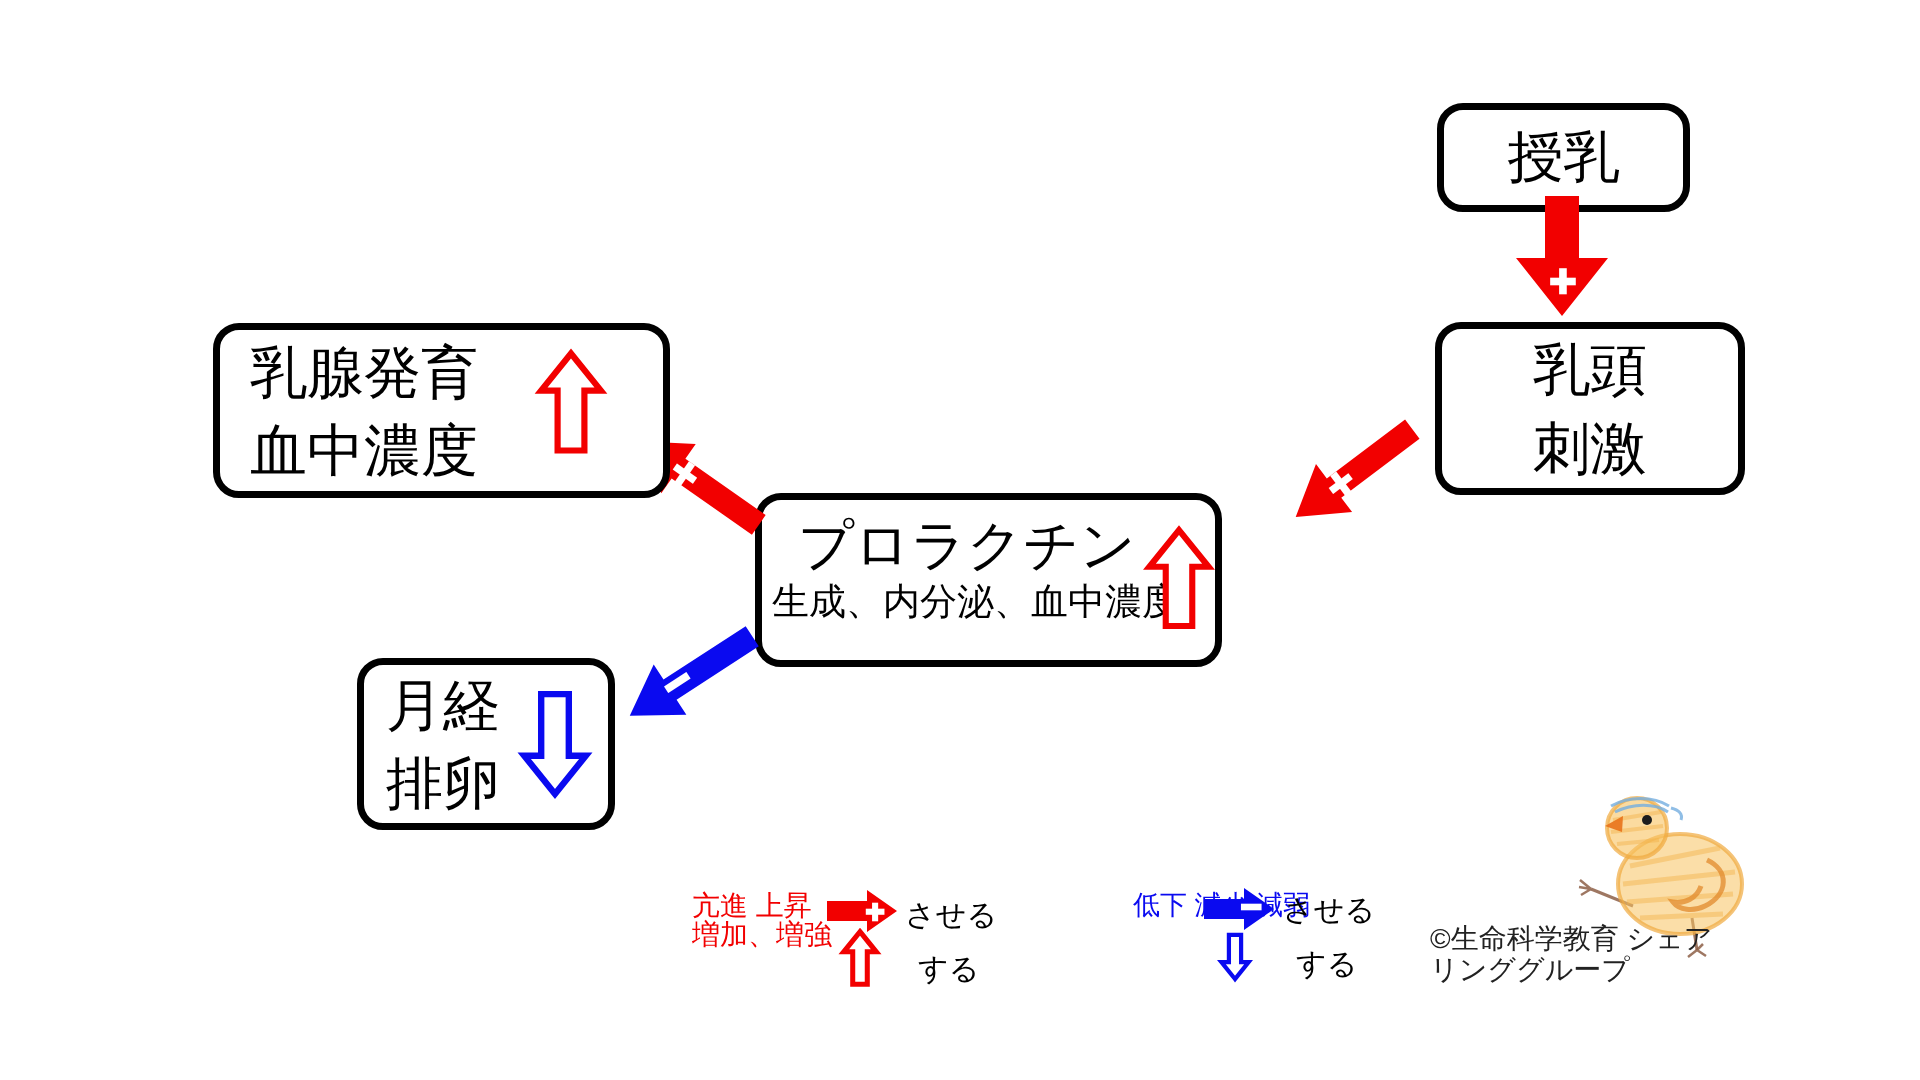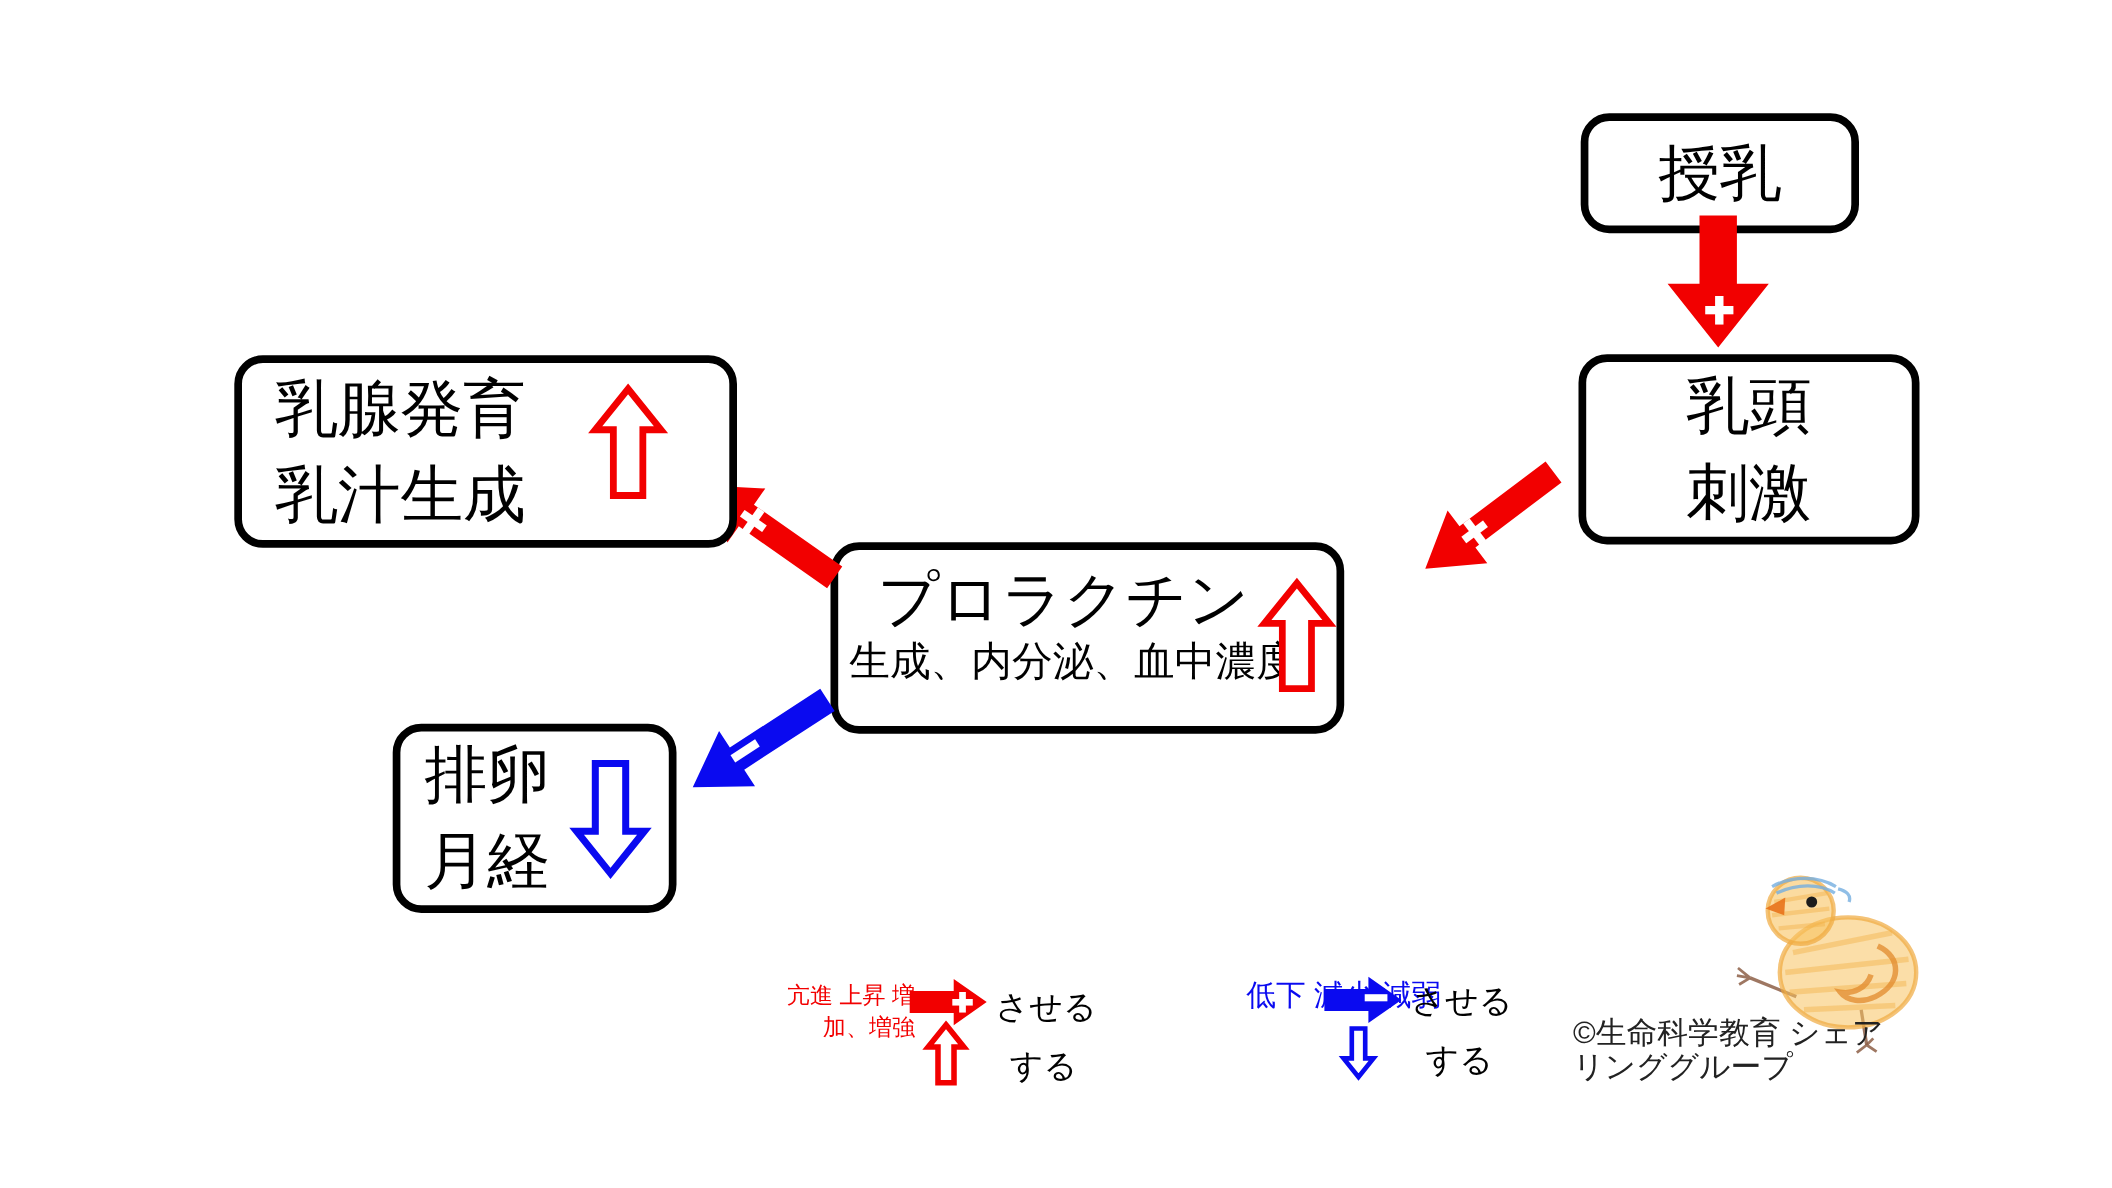--- a/index.html
+++ b/index.html
@@ -37,21 +37,21 @@
   #a-feed-nipple{left:1512px;top:196px;}
   #a-nipple-pro{left:1279px;top:441px;transform:rotate(-37deg);}
   #a-pro-mam{left:624px;top:451px;transform:rotate(35deg);}
   #a-pro-mens{left:616px;top:644px;transform:rotate(-33deg);}
   #ua-prolactin{left:1146px;top:527px;}
   #ua-mammary{left:538px;top:350px;}
   #da-mens{left:521px;top:689px;}
   
   .red-t{color:#f20000;}
   .blue-t{color:#0a0af0;}
-  #lt-red{left:692px;top:891px;width:140px;text-align:right;font-size:21px;line-height:29px;}
+  #lt-red{left:692px;top:891px;width:140px;text-align:left;font-size:28px;line-height:29px;}
   #la-red-solid{left:827px;top:889px;}
   #la-red-up{left:842px;top:930px;}
   #lt-red-cause{left:905px;top:895px;font-size:30px;}
   #lt-red-do{left:918px;top:949px;font-size:30px;}
   #lt-blue{left:1133px;top:891px;font-size:27px;line-height:28px;}
   #la-blue-solid{left:1204px;top:887px;}
   #la-blue-down{left:1220px;top:926px;}
   #lt-blue-cause{left:1283px;top:890px;font-size:30px;}
   #lt-blue-do{left:1296px;top:944px;font-size:30px;}
   
@@ -92,35 +92,35 @@
     <path d="M32 3 L61 39 L45 39 L45 97 L19 97 L19 39 L3 39 Z" fill="#fff" stroke="#f20000" stroke-width="6"></path>
   </svg>
 
   <svg class="abs" id="a-pro-mam" width="150" height="64" viewBox="0 0 150 64">
     <polygon points="2,32 50,2 50,20 148,20 148,44 50,44 50,62" fill="#f20000"></polygon>
     <text class="sign" x="58" y="47" font-size="44">+</text>
   </svg>
 
   <div class="node" id="n-mammary">
     <span class="ln">乳腺発育</span>
-    <span class="ln">乳汁生成</span>
+    <span class="ln">血中濃度</span>
   </div>
 
   <svg class="abs" id="ua-mammary" width="66" height="104" viewBox="0 0 64 100">
     <path d="M32 3 L61 39 L45 39 L45 97 L19 97 L19 39 L3 39 Z" fill="#fff" stroke="#f20000" stroke-width="6"></path>
   </svg>
 
   <svg class="abs" id="a-pro-mens" width="150" height="64" viewBox="0 0 150 64">
     <polygon points="2,32 50,2 50,20 148,20 148,44 50,44 50,62" fill="#0a0af0"></polygon>
     <text class="sign" x="60" y="46" font-size="48">−</text>
   </svg>
 
   <div class="node" id="n-mens">
+    <span class="ln">月経</span>
     <span class="ln">排卵</span>
-    <span class="ln">月経</span>
   </div>
 
   <svg class="abs" id="da-mens" width="68" height="110" viewBox="0 0 64 100">
     <path d="M32 97 L3 61 L19 61 L19 3 L45 3 L45 61 L61 61 Z" fill="#fff" stroke="#0a0af0" stroke-width="6"></path>
   </svg>
 
   <div class="abs red-t" id="lt-red">
     <span class="ln">亢進</span>
     <span class="ln">上昇</span>
     <span class="ln">増加、増強</span>

